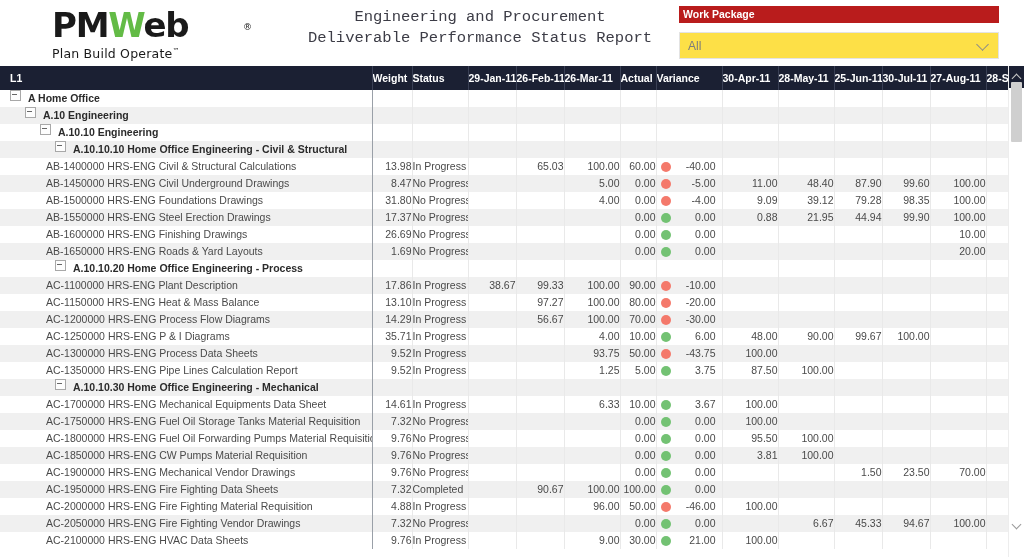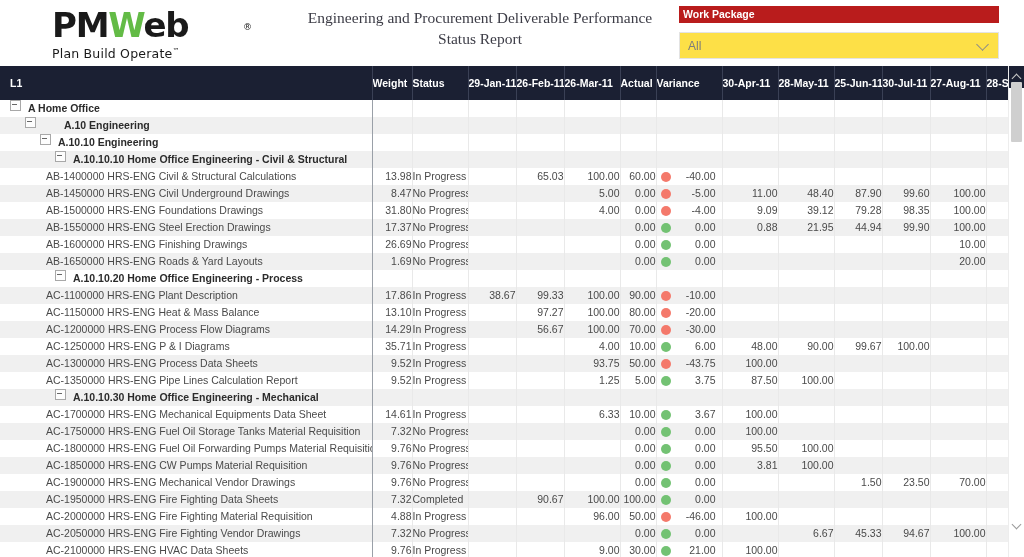--- a/index.html
+++ b/index.html
@@ -28,21 +28,21 @@
   }
   .logo-tag{
     font-size:12.5px;color:#1a1a1a;letter-spacing:.2px;margin-top:2px;
     font-family:"DejaVu Sans","Liberation Sans",sans-serif;
   }
   .logo-tag .tm{font-size:7px;vertical-align:super;}
 
   .report-title{
     position:absolute;left:300px;top:7px;width:360px;
     text-align:center;font-size:15.5px;line-height:21px;color:#3c3c46;
-    font-family:Liberation Serif, serif;
+    font-family:Liberation Mono, monospace;
   }
 
   .filter-block{position:absolute;left:679px;top:6px;width:320px;}
   .filter-label{
     background:#b91c1c;color:#ffffff;font-size:10.5px;font-weight:bold;
     padding:2px 4px 3px 4px;line-height:12px;height:12px;
   }
   .filter-select{
     margin-top:9px;height:25px;border:1px solid #e3e3e3;background:#fde047;
     position:relative;display:flex;align-items:center;
@@ -58,21 +58,21 @@
   }
 
   
   .grid{position:absolute;left:0;top:66px;width:1024px;height:491px;}
   table.g{border-collapse:collapse;table-layout:fixed;width:1009px;}
   table.g th,table.g td{
     padding:0;font-size:10.5px;white-space:nowrap;overflow:hidden;
   }
   thead th{
     background:#1b2033;color:#ffffff;font-size:10.5px;font-weight:bold;
-    height:34px;line-height:22px;text-align:left;
+    height:24px;line-height:22px;text-align:left;
     border-right:1px solid #3a4055;padding-left:5px;
   }
   thead th.l1{padding-left:10px;}
   thead th:last-child{border-right:none;}
 
   tbody td{
     height:17px;line-height:17px;border-right:1px solid #e9e9e9;
     color:#4a4a4a;
   }
   tbody tr.alt td{background:#f0f0f0;}
@@ -85,21 +85,21 @@
   .tw{display:flex;align-items:flex-start;}
   .exp{
     width:9px;height:9px;border:1px solid #a8a8a8;background:#fdfdfd;
     display:inline-block;position:relative;flex:none;margin-right:7px;
   }
   .exp:before{
     content:"";position:absolute;left:1px;top:3px;width:5px;height:1px;background:#666;
   }
   .grp{font-weight:bold;color:#2b2b2b;}
   .lvl1{margin-left:0px;}
-  .lvl2{margin-left:15px;gap:21px;}
+  .lvl2{margin-left:15px;}
   .lvl3{margin-left:30px;}
   .lvl4{margin-left:45px;}
   .leaf{margin-left:36px;color:#4a4a4a;}
 
   
   .varcell{display:flex;align-items:center;justify-content:flex-end;height:17px;padding-right:6px;}
   .dot{width:10px;height:10px;border-radius:50%;flex:none;margin-right:auto;margin-left:4px;}
   .dot.red{background:#f4796b;}
   .dot.green{background:#73c273;}
   .vval{padding-left:6px;}

